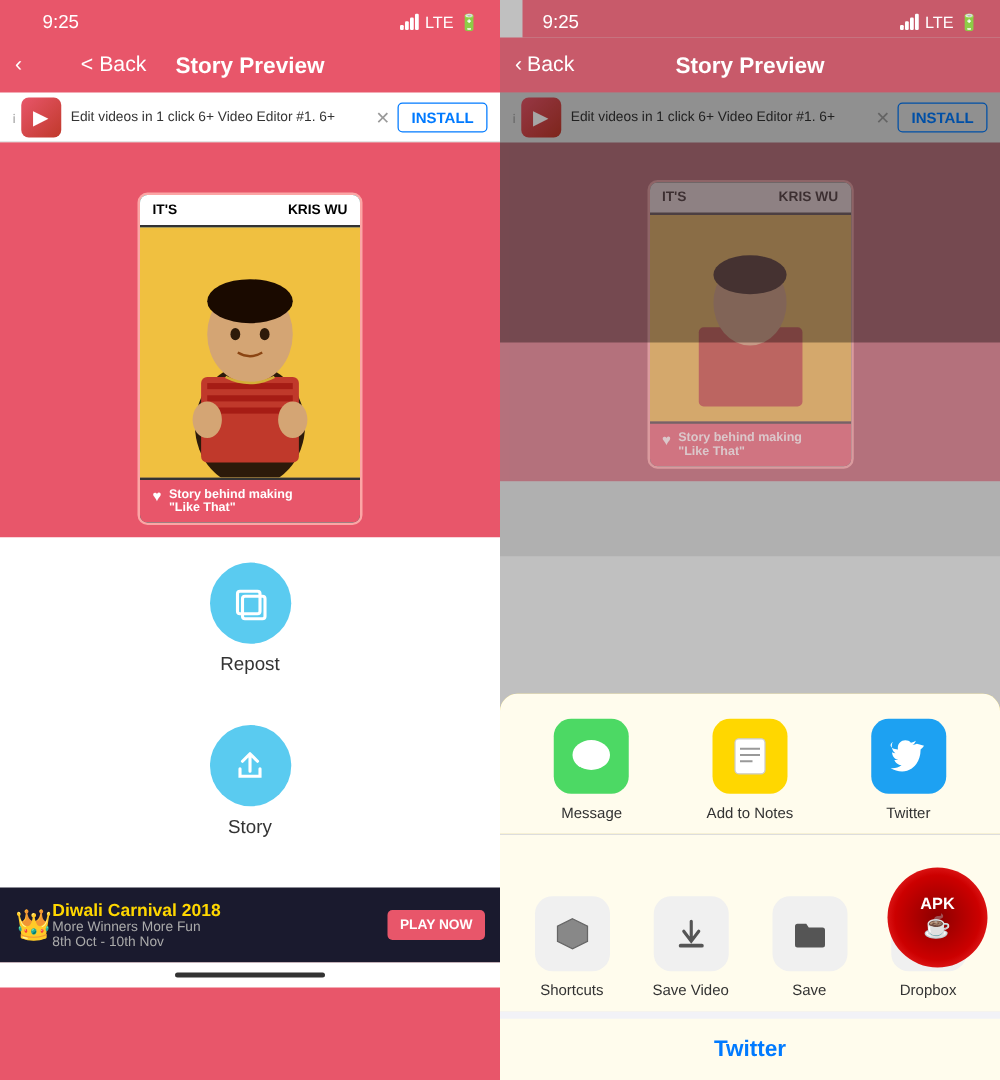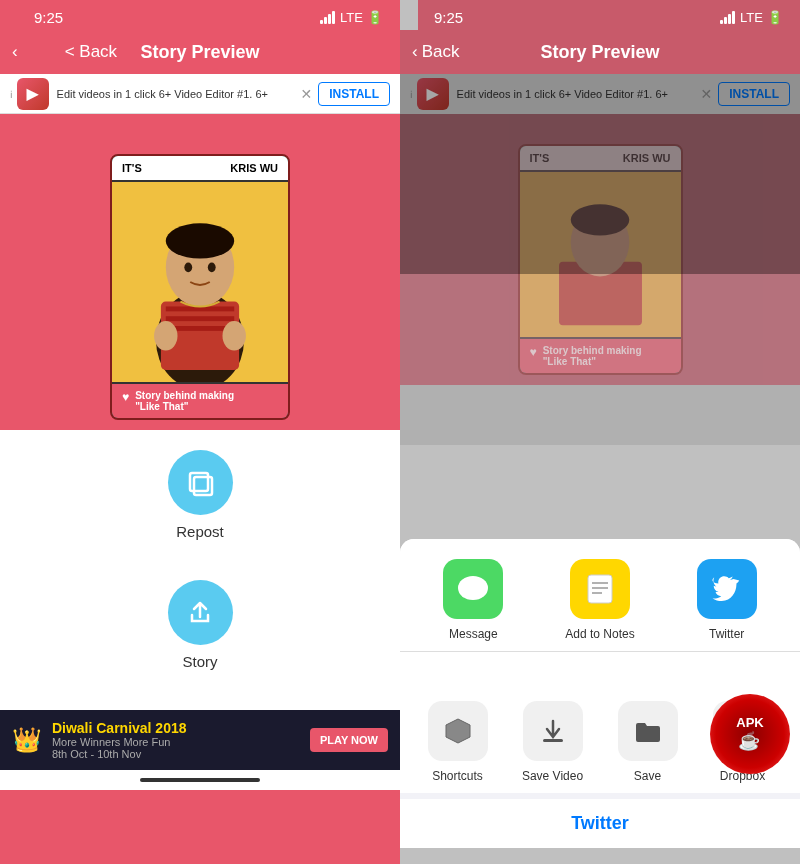--- a/index.html
+++ b/index.html
@@ -71,21 +71,21 @@
     .story-area {
       display: flex; flex-direction: column; align-items: center;
       padding: 20px 0 10px;
     }
 
     .story-card {
       width: 180px;
       background: #0f766e;
       border-radius: 8px;
       overflow: hidden;
-      border: 2px solid #7f1d1d;
+      border: 2px solid #fca5a5;
     }
     .story-card-header {
       display: flex; align-items: center; justify-content: space-between;
       padding: 6px 10px;
       background: #fff;
       border-bottom: 2px solid #333;
     }
     .story-card-header span { font-size: 11px; font-weight: 700; }
     .story-card-img {
       width: 100%;
@@ -122,21 +122,21 @@
     .action-label { font-size: 15px; color: #333; }
 
     
     .bottom-ad {
       background: #1a1a2e;
       display: flex; align-items: center; justify-content: space-between;
       padding: 8px 12px;
       height: 60px;
     }
     .bottom-ad-icon { font-size: 24px; }
-    .bottom-ad-text { flex: 1; margin-left: 10px; }
+    .bottom-ad-text { flex: 1; }
     .bottom-ad-title { color: #ffd700; font-size: 14px; font-weight: 700; }
     .bottom-ad-sub { color: #aaa; font-size: 11px; }
     .bottom-ad-play {
       background: #e8566a;
       color: #fff;
       padding: 6px 10px;
       border-radius: 4px;
       font-size: 11px;
       font-weight: 600;
     }
@@ -144,22 +144,22 @@
     .home-bar { width: 120px; height: 4px; background: #333; border-radius: 2px; }
 
     
     .panel-right .nav-bar { background: #c85a6a; }
     .panel-right .status-bar { background: #c85a6a; }
     .panel-right .ad-banner { background: #e0e0e0; }
 
     
     .share-sheet {
       position: absolute;
-      bottom: 16px; left: 0; right: 0;
-      background: #ffffff;
+      bottom: 0; left: 0; right: 0;
+      background: #fde047;
       border-radius: 14px 14px 0 0;
       z-index: 10;
     }
     .share-apps-row {
       display: flex; justify-content: space-around;
       padding: 20px 10px 10px;
       background: rgba(255,255,255,0.9);
       border-radius: 14px 14px 0 0;
     }
     .share-app-item {

